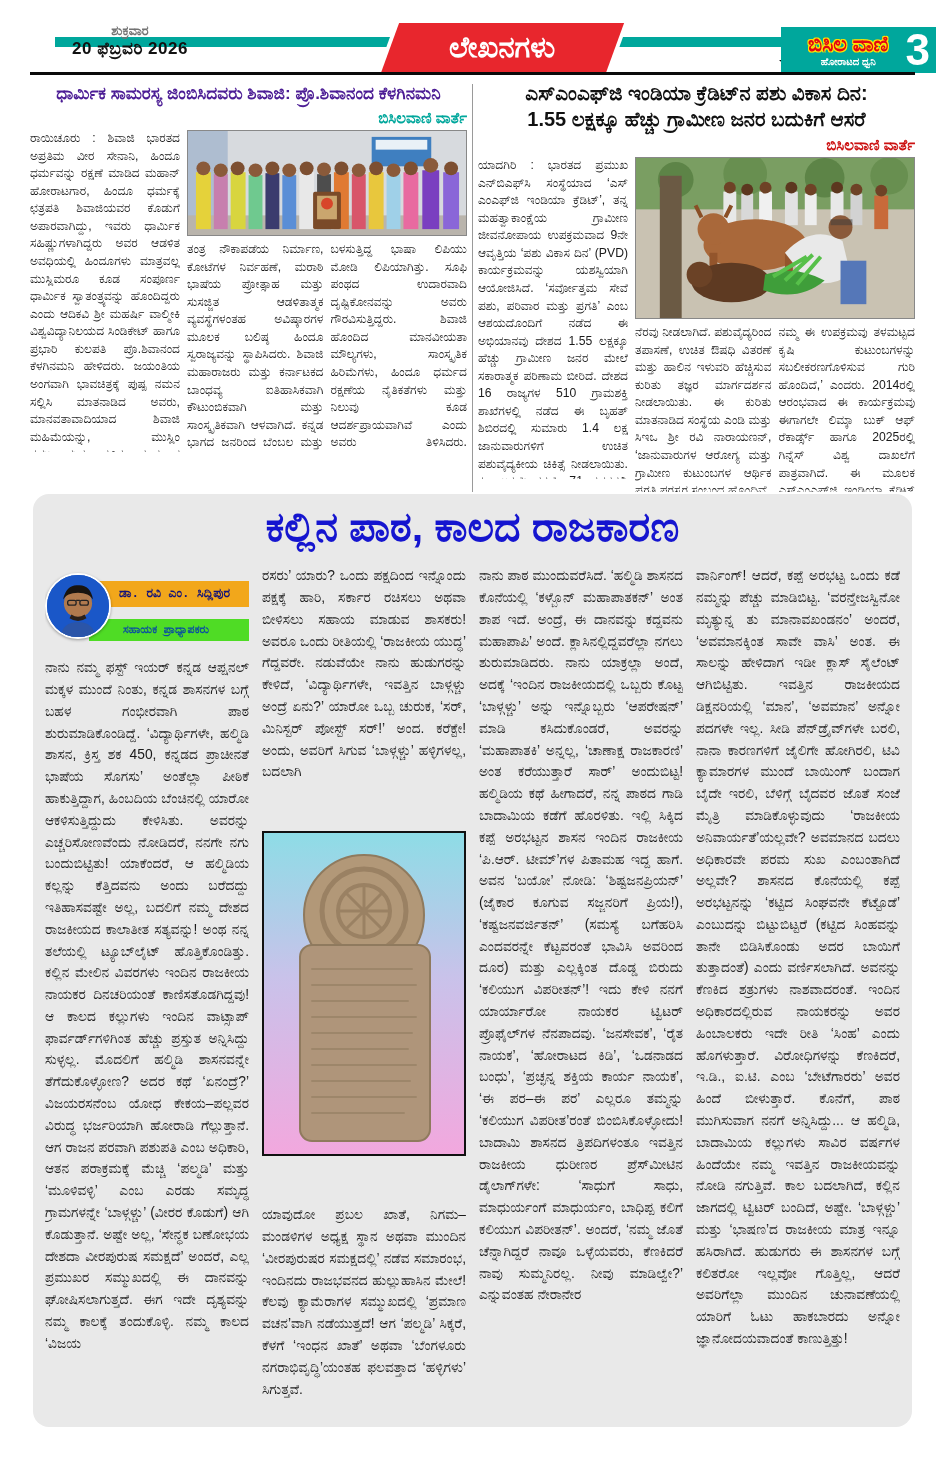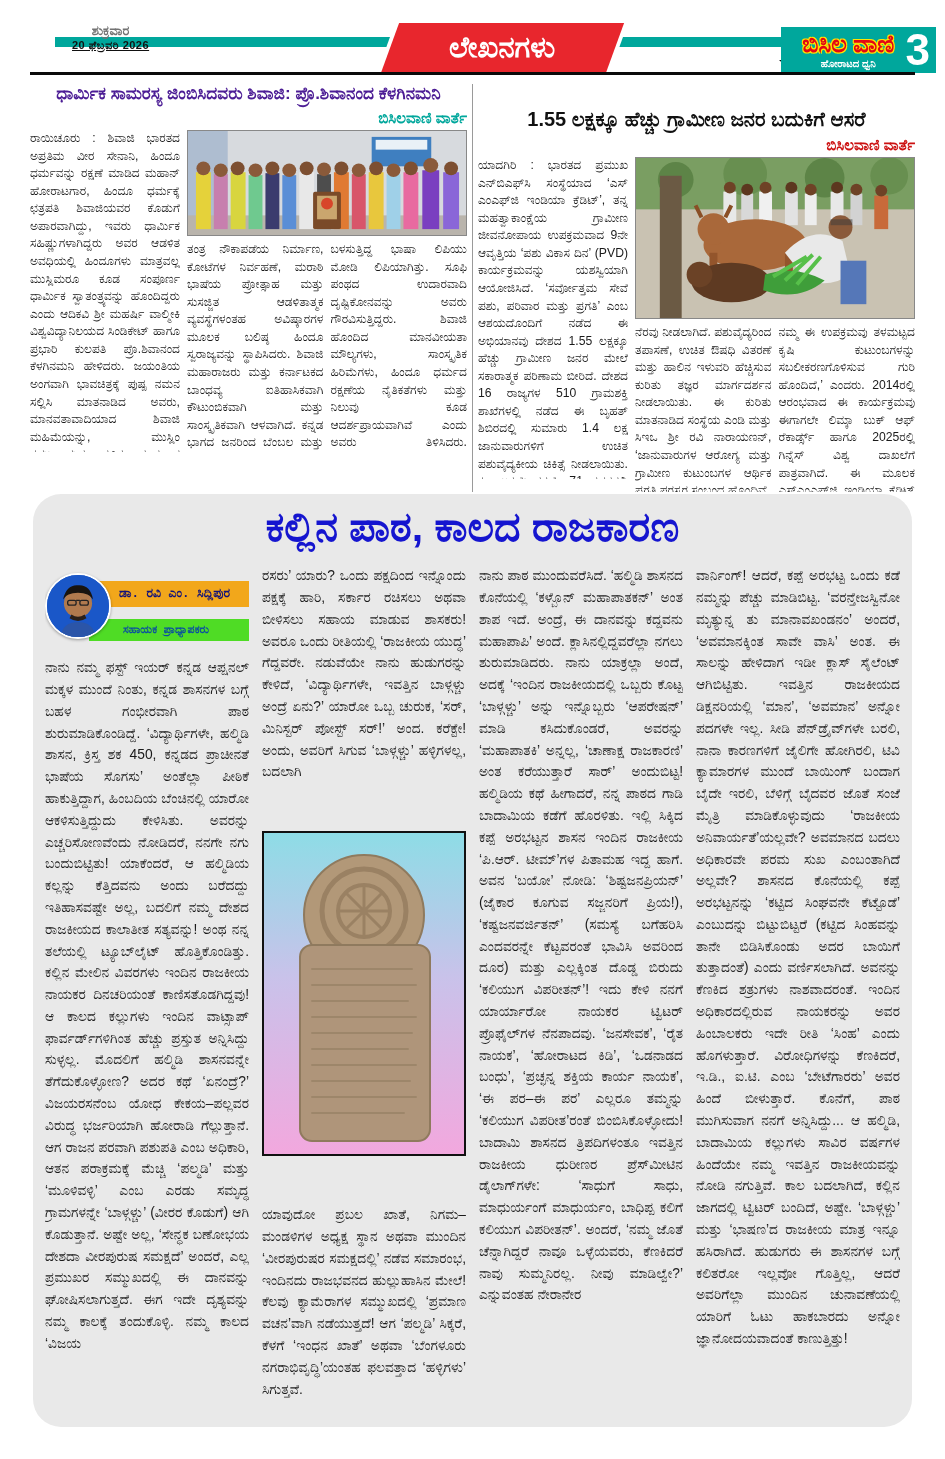--- a/index.html
+++ b/index.html
@@ -8,38 +8,38 @@
   .page {
     position:relative; width:945px; height:1459px; margin:0 auto;
     background:#ffffff; overflow:hidden; color:#1a1a1a;
   }
 
   
   .masthead { position:absolute; top:0; left:0; width:945px; height:78px; }
   .mast-bar { position:absolute; top:37px; left:55px; width:830px; height:10px; background:#00A79C; }
   .mast-date { position:absolute; top:24px; left:72px; text-align:center; line-height:1.15; }
   .mast-weekday { display:block; color:#737373; font-weight:bold; font-size:13px; }
-  .mast-day { display:block; color:#111; font-weight:bold; font-size:11px; letter-spacing:.5px;text-decoration:underline; }
+  .mast-day { display:block; color:#111; font-weight:bold; font-size:17px; letter-spacing:.5px; }
   .mast-section {
     position:absolute; top:23px; left:390px; width:225px; height:50px;
     background:#E8262D; transform:skewX(-20deg); box-shadow:0 0 0 4px #fff;
     display:flex; align-items:center; justify-content:center;
   }
   .mast-section span { transform:skewX(20deg); color:#fff; font-weight:bold; font-size:29px; }
   .mast-brandbox {
     position:absolute; top:27px; right:9px; width:155px; height:46px;
     background:#00A79C; display:flex; align-items:center; padding:0 6px 0 10px;
   }
   .mast-notch {
     position:absolute; top:60px; right:150px; width:0; height:0;
     border-top:14px solid #111; border-left:16px solid transparent;
   }
   .brand-text { flex:1; text-align:center; line-height:1; }
   .brand-name {
-    display:block; color:#E30613; font-weight:bold; font-size:24px;
+    display:block; color:#E30613; font-weight:bold; font-size:21px;
     text-shadow:-1px -1px 0 #FFE400, 1px -1px 0 #FFE400, -1px 1px 0 #FFE400, 1px 1px 0 #FFE400;
   }
   .brand-tagline { display:block; color:#ffffff; font-weight:bold; font-size:10px; margin-top:3px; }
   .brand-page { color:#fff; font-weight:bold; font-size:44px; line-height:1; }
   .mast-rule { position:absolute; top:72px; left:30px; right:30px; height:3px; background:#0a0a0a; }
 
   
   .top-zone { position:absolute; top:80px; left:30px; width:885px; height:412px; display:flex; }
   .ta { width:437px; overflow:hidden; }
   .ta-divider { width:1px; background:#9a9a9a; margin:4px 5px 0 5px; }
@@ -54,21 +54,21 @@
   .ta-col.first { width:150px; height:322px; }
   .ta-rightpart { flex:1; }
   .ta-photo { width:100%; border:1px solid #888; background:#dcdcdc; overflow:hidden; }
   .ta-photo svg { display:block; width:100%; height:100%; }
   .ta-subcols { display:flex; gap:7px; margin-top:5px; }
   .ta-subcols .ta-col { flex:1; height:212px; }
 
   
   .feature {
     position:absolute; top:494px; left:33px; width:879px; height:933px;
-    background:#E9E9E9; border-radius:28px; padding:8px 12px 14px 12px; overflow:hidden;
+    background:#E9E9E9; border-radius:16px; padding:8px 12px 14px 12px; overflow:hidden;
   }
   .feature-title {
     color:#1515CF; font-weight:bold; font-size:41px; text-align:center;
     line-height:1.15; margin:2px 0 14px 0;
   }
   .feature-cols { display:flex; gap:13px; }
   .f-col { flex:1; font-size:13.8px; line-height:1.58; text-align:justify; overflow:hidden; height:850px; }
   .f-text { overflow:hidden; }
   .author-card { position:relative; height:78px; margin:4px 0 10px 0;font-family:Liberation Mono, monospace; }
   .author-photo {
@@ -176,21 +176,21 @@
             <div class="ta-col">ಬಳಸುತ್ತಿದ್ದ ಭಾಷಾ ಲಿಪಿಯು ಮೋಡಿ ಲಿಪಿಯಾಗಿತ್ತು. ಸೂಫಿ ಪಂಥದ ಉದಾರವಾದಿ ದೃಷ್ಟಿಕೋನವನ್ನು ಅವರು ಗೌರವಿಸುತ್ತಿದ್ದರು. ಶಿವಾಜಿ ಹೊಂದಿದ ಮಾನವೀಯತಾ ಮೌಲ್ಯಗಳು, ಸಾಂಸ್ಕೃತಿಕ ಹಿರಿಮೆಗಳು, ಹಿಂದೂ ಧರ್ಮದ ರಕ್ಷಣೆಯ ನೈತಿಕತೆಗಳು ಮತ್ತು ನಿಲುವು ಕೂಡ ಆದರ್ಶಪ್ರಾಯವಾಗಿವೆ ಎಂದು ಅವರು ತಿಳಿಸಿದರು. ಕಾರ್ಯಕ್ರಮದಲ್ಲಿ ಕುಲಸಚಿವರಾದ ಡಾ.ಎ.ಚಿನ್ನಪ್ಪ ಕೆ.ಎ.ಎಸ್., ಡೀನರಾದ ಡಾ.ಲತಾ.ಎಂ.ಎಸ್., ಬೋಧಕ–ಬೋಧಕೇತರ ಸಿಬ್ಬಂದಿ, ವಿದ್ಯಾರ್ಥಿಗಳು ಉಪಸ್ಥಿತರಿದ್ದರು. ಉಪಕುಲಸಚಿವರಾದ ಡಾ.ಕೆ.ವೆಂಕಟೇಶ ಸ್ವಾಗತಿಸಿ ವಂದಿಸಿದರು.</div>
           </div>
         </div>
       </div>
     </article>
 
     <div class="ta-divider"></div>
 
     <article class="ta">
       <h1 class="black">
-        <br>
+        <span>ಎಸ್‌ಎಂಎಫ್‌ಜಿ ಇಂಡಿಯಾ ಕ್ರೆಡಿಟ್‌ನ ಪಶು ವಿಕಾಸ ದಿನ:</span><br>
         <span>1.55 ಲಕ್ಷಕ್ಕೂ ಹೆಚ್ಚು ಗ್ರಾಮೀಣ ಜನರ ಬದುಕಿಗೆ ಆಸರೆ</span>
       </h1>
       <div class="byline red">ಬಿಸಿಲವಾಣಿ ವಾರ್ತೆ</div>
       <div class="ta-body">
         <div class="ta-col first">ಯಾದಗಿರಿ : ಭಾರತದ ಪ್ರಮುಖ ಎನ್‌ಬಿಎಫ್‌ಸಿ ಸಂಸ್ಥೆಯಾದ ‘ಎಸ್ ಎಂಎಫ್‌ಜಿ ಇಂಡಿಯಾ ಕ್ರೆಡಿಟ್’, ತನ್ನ ಮಹತ್ವಾಕಾಂಕ್ಷೆಯ ಗ್ರಾಮೀಣ ಜೀವನೋಪಾಯ ಉಪಕ್ರಮವಾದ 9ನೇ ಆವೃತ್ತಿಯ ‘ಪಶು ವಿಕಾಸ ದಿನ’ (PVD) ಕಾರ್ಯಕ್ರಮವನ್ನು ಯಶಸ್ವಿಯಾಗಿ ಆಯೋಜಿಸಿದೆ. ‘ಸರ್ವೋತ್ತಮ ಸೇವೆ ಪಶು, ಪರಿವಾರ ಮತ್ತು ಪ್ರಗತಿ’ ಎಂಬ ಆಶಯದೊಂದಿಗೆ ನಡೆದ ಈ ಅಭಿಯಾನವು ದೇಶದ 1.55 ಲಕ್ಷಕ್ಕೂ ಹೆಚ್ಚು ಗ್ರಾಮೀಣ ಜನರ ಮೇಲೆ ಸಕಾರಾತ್ಮಕ ಪರಿಣಾಮ ಬೀರಿದೆ. ದೇಶದ 16 ರಾಜ್ಯಗಳ 510 ಗ್ರಾಮಶಕ್ತಿ ಶಾಖೆಗಳಲ್ಲಿ ನಡೆದ ಈ ಬೃಹತ್ ಶಿಬಿರದಲ್ಲಿ ಸುಮಾರು 1.4 ಲಕ್ಷ ಜಾನುವಾರುಗಳಿಗೆ ಉಚಿತ ಪಶುವೈದ್ಯಕೀಯ ಚಿಕಿತ್ಸೆ ನೀಡಲಾಯಿತು. ಕರ್ನಾಟಕವೊಂದರಲ್ಲೇ 71 ಸ್ಥಳಗಳಲ್ಲಿ ಶಿಬಿರ ನಡೆಸಿ, 12,500 ಜಾನುವಾರುಗಳಿಗೆ ಚಿಕಿತ್ಸೆ ಹಾಗೂ 3,700ಕ್ಕೂ ಹೆಚ್ಚು ಕುಟುಂಬಗಳಿಗೆ</div>
         <div class="ta-rightpart">
           <div class="ta-photo" style="height:162px;">
             <svg viewBox="0 0 280 162" preserveAspectRatio="none">
               <rect width="280" height="162" fill="#c9c2b2"></rect>
               <rect x="0" y="0" width="280" height="52" fill="#7a9e62"></rect>

